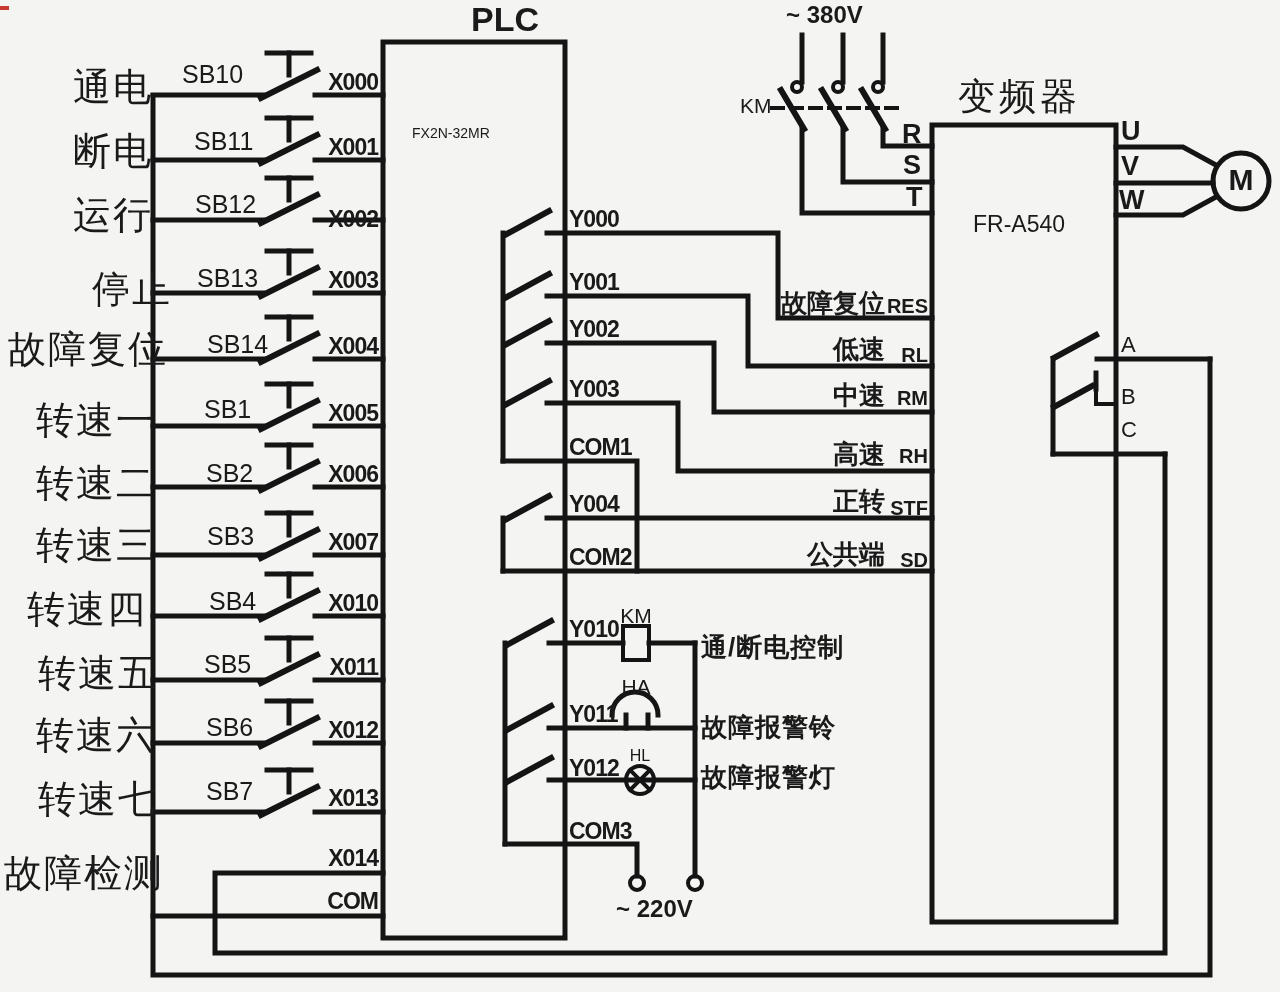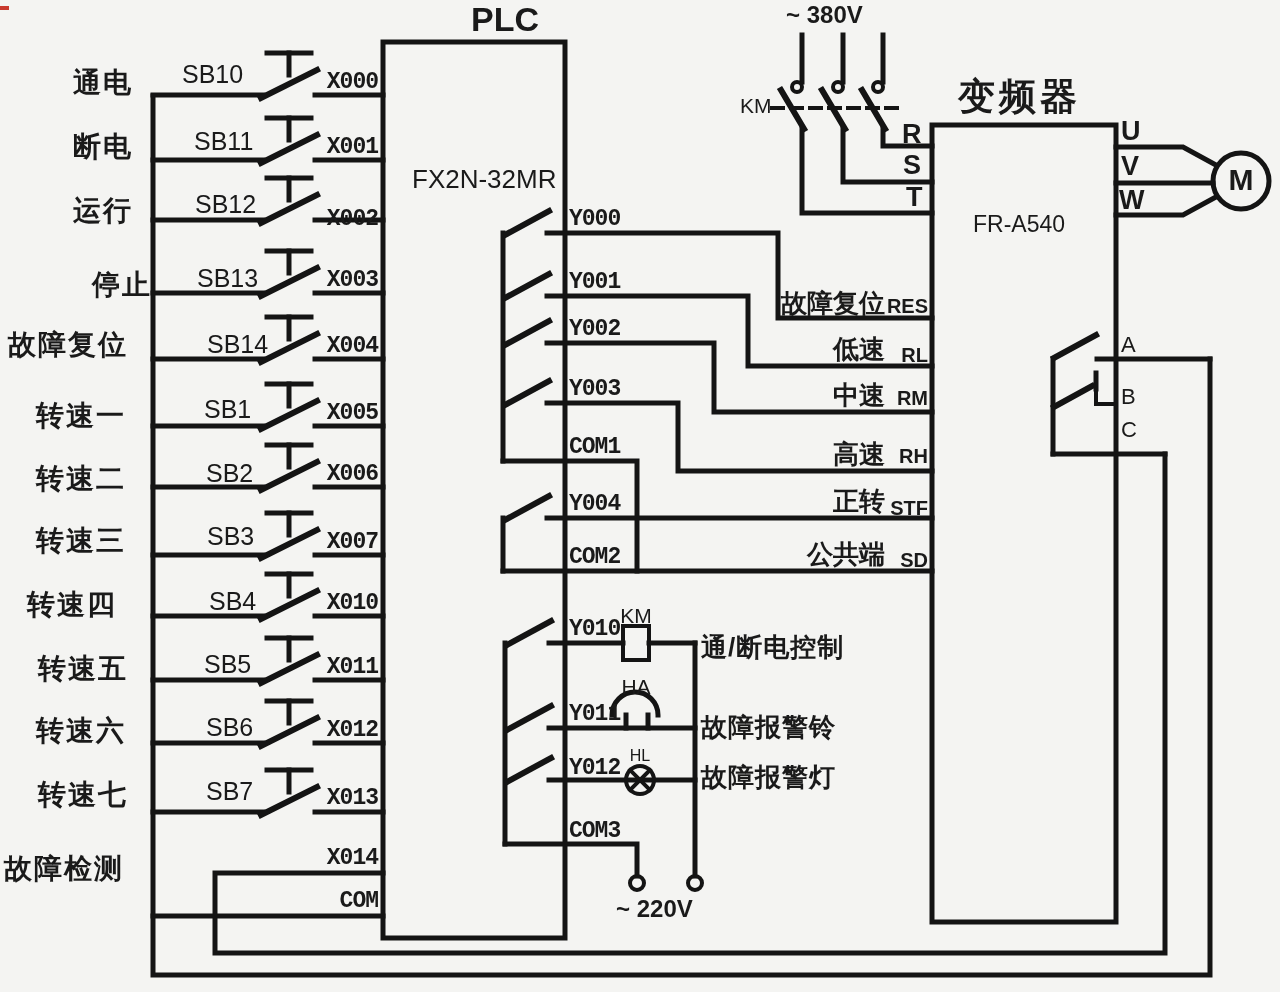--- a/index.html
+++ b/index.html
@@ -3,30 +3,30 @@
 <meta charset="utf-8">
 <style>
   html,body{margin:0;padding:0;background:#e8e8e8;}
   #canvas{
     position:relative;width:1280px;height:992px;background:#f4f4f2;
     font-family:"Liberation Sans","DejaVu Sans",sans-serif;color:#151515;
     overflow:hidden;
   }
   #wires{position:absolute;left:0;top:0;width:1280px;height:992px;}
   .lbl{position:absolute;white-space:nowrap;line-height:1.05;color:#1a1a1a;}
-  .cn{font-size:28px;font-weight:700;letter-spacing:2px;}
+  .cn{font-size:38px;font-weight:400;letter-spacing:2px;}
   .cn2{font-size:26px;font-weight:600;text-align:right;width:170px;}
   .sb{font-size:25px;}
-  .term{font-size:23px;font-weight:700;letter-spacing:-1px;font-family:Liberation Mono, monospace;}
+  .term{font-size:23px;font-weight:700;letter-spacing:-1px;}
   .xterm{width:62px;text-align:right;}
   .code{font-size:20px;font-weight:700;width:48px;text-align:right;}
   .phase{font-size:27px;font-weight:700;}
   .title{font-size:34px;font-weight:700;}
-  .vfdtitle{font-size:37px;font-weight:700;letter-spacing:4px;}
-  .model{font-size:26px;margin-top:40px;}
+  .vfdtitle{font-size:37px;font-weight:400;letter-spacing:4px;}
+  .model{font-size:14px;}
   .model2{font-size:23px;}
   .supply{font-size:24px;font-weight:700;}
   .loadlbl{font-size:21px;text-align:center;}
   .loaddesc{font-size:26px;font-weight:600;letter-spacing:1px;}
   .motor-m{font-size:30px;font-weight:700;width:30px;text-align:center;}
   .abc{font-size:22px;}
   .artifact{position:absolute;left:0;top:6px;width:9px;height:4px;background:#c93a2e;}
 </style>
 </head>
 <body>

